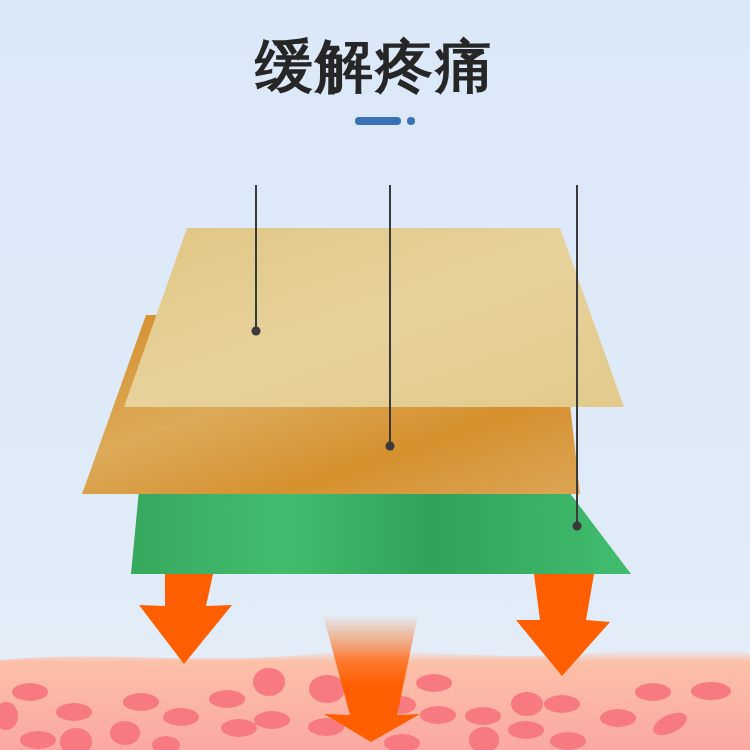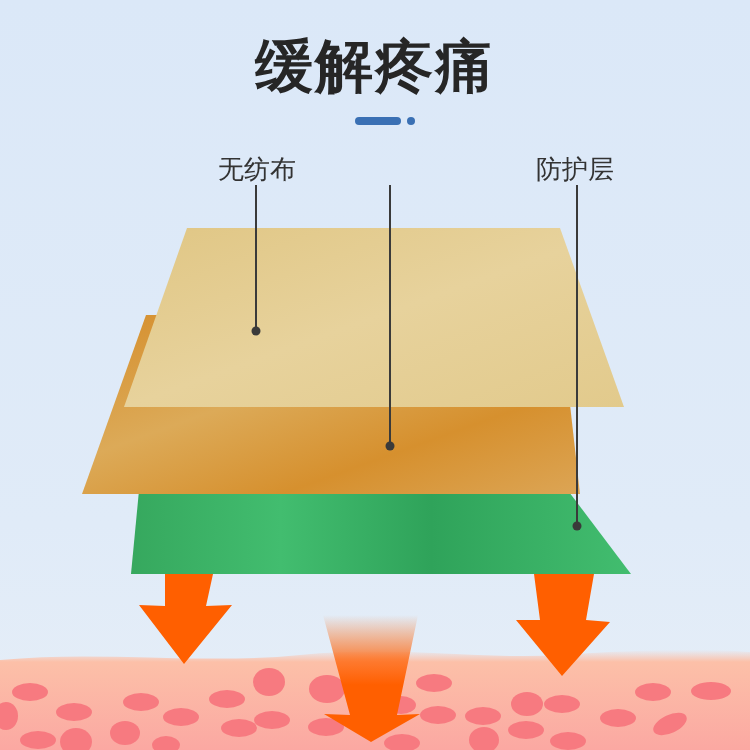--- a/index.html
+++ b/index.html
@@ -101,15 +101,13 @@
       <line x1="390" y1="185" x2="390" y2="446"></line>
       <line x1="577" y1="185" x2="577" y2="526"></line>
     </g>
     <g fill="#3a3a3a">
       <circle cx="256" cy="331" r="4.5"></circle>
       <circle cx="390" cy="446" r="4.5"></circle>
       <circle cx="577" cy="526" r="4.5"></circle>
     </g>
   </svg>
 
-  <div class="label" style="left:218px">无纺布</div>
-  <div class="label" style="left:536px">防护层</div>
 </div>
 
 </body></html>

